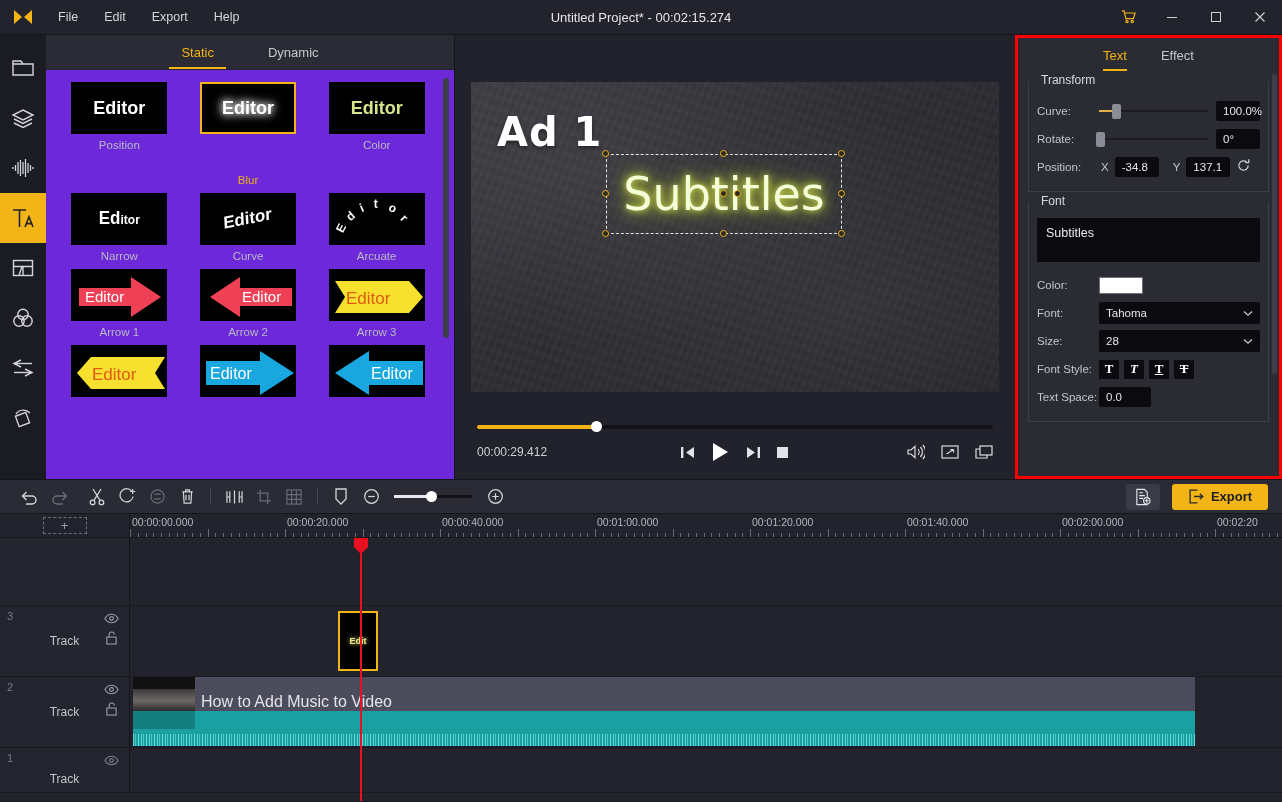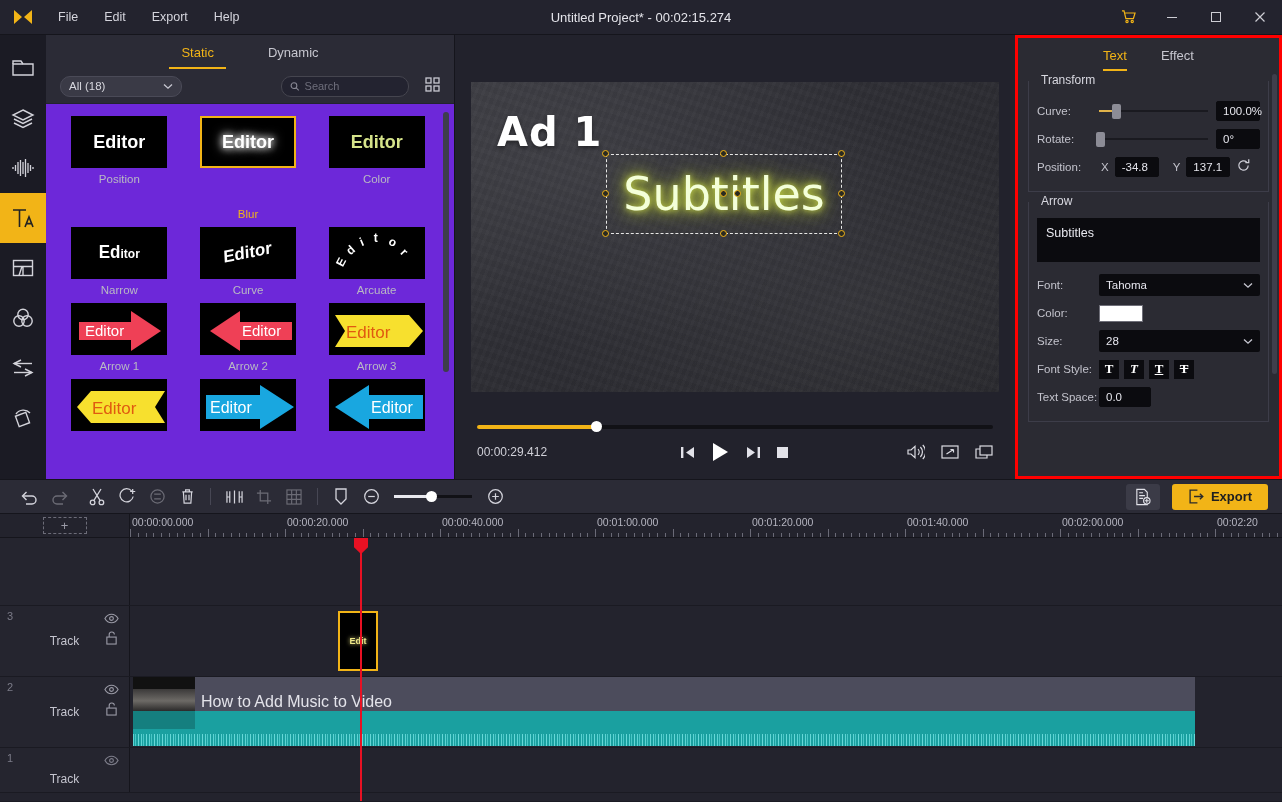--- a/index.html
+++ b/index.html
@@ -327,43 +327,20 @@
           <rect x="6" y="7" width="11" height="11" transform="rotate(-20 11.5 12.5)"></rect>
           <path d="M5 7a9 9 0 0 1 14-1"></path>
         </svg>
     </div>
   </div>
 
   <div id="library">
     <div id="lib-tabs">
       <div class="lib-tab active">Static</div>
       <div class="lib-tab">Dynamic</div>
-    </div>
-    <div id="lib-filter">
-      <div id="cat-select">
-        <span class="cv">All (18)</span>
-        <svg width="10" height="7" viewBox="0 0 10 7" fill="none" stroke="#c8c8d2" stroke-width="1.3">
-            <path d="M1 1.5 L5 5.2 L9 1.5"></path>
-          </svg>
-      </div>
-      <div id="search-box">
-        <svg width="11" height="11" viewBox="0 0 12 12" fill="none" stroke="#8b8b97" stroke-width="1.3">
-            <circle cx="5" cy="5" r="3.6"></circle>
-            <path d="M7.8 7.8 L11 11"></path>
-          </svg>
-        <input placeholder="Search" style="">
-      </div>
-      <div id="grid-toggle">
-        <svg width="15" height="15" viewBox="0 0 15 15" fill="none" stroke="#c8c8d2" stroke-width="1.3">
-          <rect x="1" y="1" width="5" height="5"></rect>
-            <rect x="9" y="1" width="5" height="5"></rect>
-          <rect x="1" y="9" width="5" height="5"></rect>
-            <rect x="9" y="9" width="5" height="5"></rect>
-        </svg>
-      </div>
     </div>
     <div id="lib-body">
       <div id="presets">
 
         <div class="preset">
           <div class="pthumb">
             <span class="ed-default">Editor</span>
           </div>
           <div class="plabel">Position</div>
         </div>
@@ -596,35 +573,35 @@
             <svg width="15" height="15" viewBox="0 0 16 16" fill="none" stroke="#cfcfd8" stroke-width="1.3">
                 <path d="M13 8a5 5 0 1 1-1.6-3.7"></path>
                 <path d="M13.6 1.4 V5 H10"></path>
               </svg>
           </div>
         </div>
       </div>
     </div>
 
     <div class="sect">
-      <div class="sect-title">Arrow</div>
+      <div class="sect-title">Font</div>
       <div class="sect-inner">
         <div id="text-area">Subtitles</div>
+        <div class="row">
+          <div class="rlabel">Color:</div>
+          <div id="color-swatch"></div>
+        </div>
         <div class="row">
           <div class="rlabel">Font:</div>
           <div class="selbox">
             <span class="sv">Tahoma</span>
             <svg width="10" height="7" viewBox="0 0 10 7" fill="none" stroke="#c8c8d2" stroke-width="1.3">
                 <path d="M1 1.5 L5 5.2 L9 1.5"></path>
               </svg>
           </div>
-        </div>
-        <div class="row">
-          <div class="rlabel">Color:</div>
-          <div id="color-swatch"></div>
         </div>
         <div class="row">
           <div class="rlabel">Size:</div>
           <div class="selbox">
             <span class="sv">28</span>
             <svg width="10" height="7" viewBox="0 0 10 7" fill="none" stroke="#c8c8d2" stroke-width="1.3">
                 <path d="M1 1.5 L5 5.2 L9 1.5"></path>
               </svg>
           </div>
         </div>

